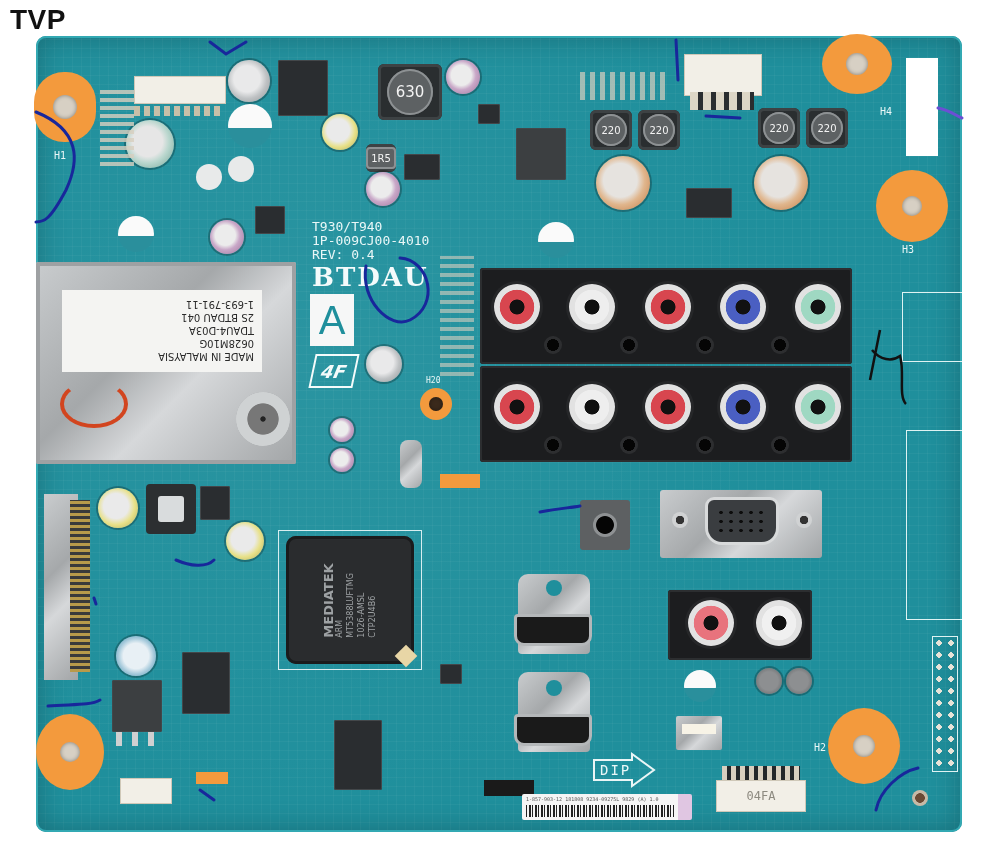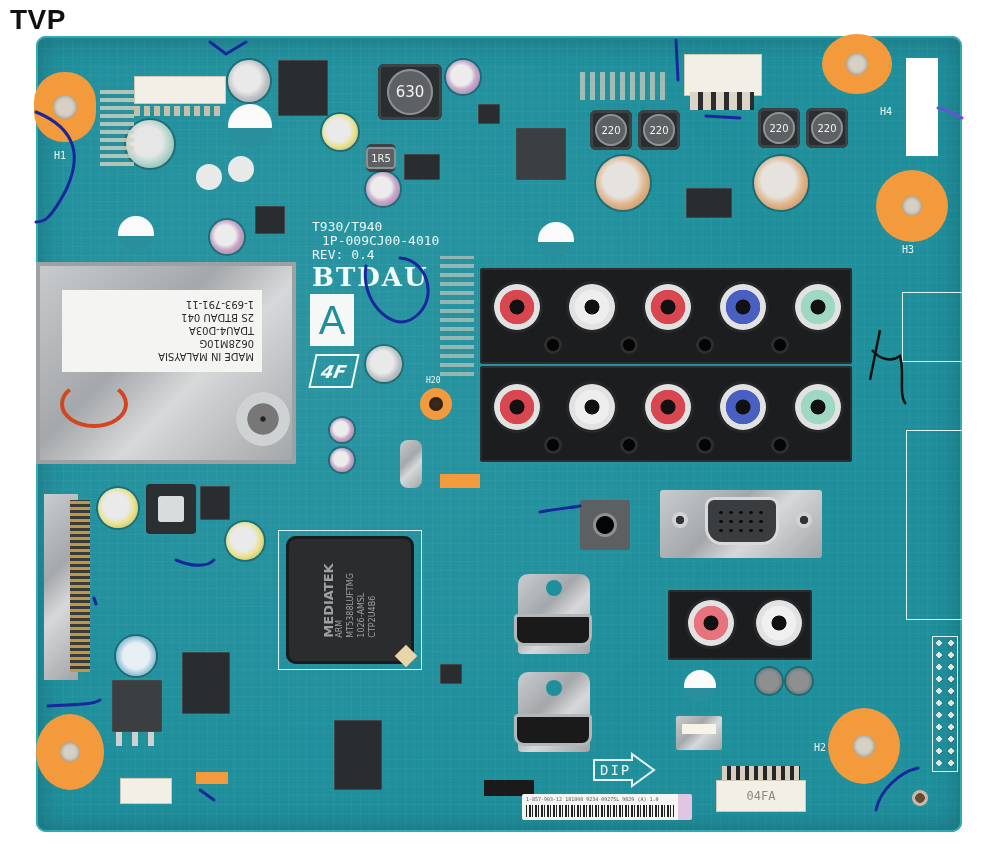--- a/index.html
+++ b/index.html
@@ -112,21 +112,21 @@
 <div class="abs" style="left:538px;top:222px;width:36px;height:36px;border-radius:50%;background:linear-gradient(180deg,#fafafa 0 55%,#2a8f9c 55%);"></div>
 
 <div class="abs" style="left:196px;top:164px;width:26px;height:26px;border-radius:50%;background:#e8eaea;"></div>
 <div class="abs" style="left:228px;top:156px;width:26px;height:26px;border-radius:50%;background:#e8eaea;"></div>
 
 <div class="abs" style="left:100px;top:86px;width:34px;height:80px;background:repeating-linear-gradient(0deg,#d8cfbf 0 4px,transparent 4px 8px);opacity:0.8;"></div>
 <div class="abs" style="left:580px;top:72px;width:90px;height:28px;background:repeating-linear-gradient(90deg,#d8cfbf 0 5px,transparent 5px 10px);opacity:0.7;"></div>
 <div class="abs" style="left:440px;top:256px;width:34px;height:120px;background:repeating-linear-gradient(0deg,#d8cfbf 0 4px,transparent 4px 9px);opacity:0.6;"></div>
 
 <div class="abs silk" style="left:312px;top:220px;font-size:13px;line-height:14px;">T930/T940</div>
-<div class="abs silk" style="left:322px;top:234px;font-size:13px;line-height:14px;">1P-009CJ00-4010</div>
+<div class="abs silk" style="left:312px;top:234px;font-size:13px;line-height:14px;">1P-009CJ00-4010</div>
 <div class="abs silk" style="left:312px;top:248px;font-size:13px;line-height:14px;">REV: 0.4</div>
 <div class="abs" style="left:312px;top:262px;font-family:'DejaVu Serif',serif;font-weight:bold;font-size:26px;color:#f4fbfb;letter-spacing:2px;">BTDAU</div>
 <div class="abs" style="left:310px;top:294px;width:44px;height:52px;background:#f6f7f7;display:flex;align-items:center;justify-content:center;font-family:'Liberation Sans',sans-serif;font-size:40px;color:#1f8f9c;">A</div>
 <div class="abs" style="left:312px;top:354px;width:40px;height:30px;border:2px solid #f4fbfb;transform:skewX(-12deg);display:flex;align-items:center;justify-content:center;color:#f4fbfb;font-weight:bold;font-size:18px;font-style:italic;">4F</div>
 <div class="abs cap" style="left:366px;top:346px;width:36px;height:36px;"></div>
 
 <div class="abs metal" style="left:36px;top:262px;width:260px;height:202px;border-radius:2px;box-shadow:inset 0 0 0 4px #9ea1a3;"></div>
 <div class="abs" style="left:62px;top:290px;width:200px;height:82px;background:#f4f4f2;transform:rotate(180deg);display:flex;flex-direction:column;justify-content:center;padding-left:8px;box-sizing:border-box;font-family:'DejaVu Sans',sans-serif;font-size:10px;line-height:13px;color:#2a2a2a;">
   <div>MADE IN MALAYSIA</div>
   <div>0628M10G</div>

